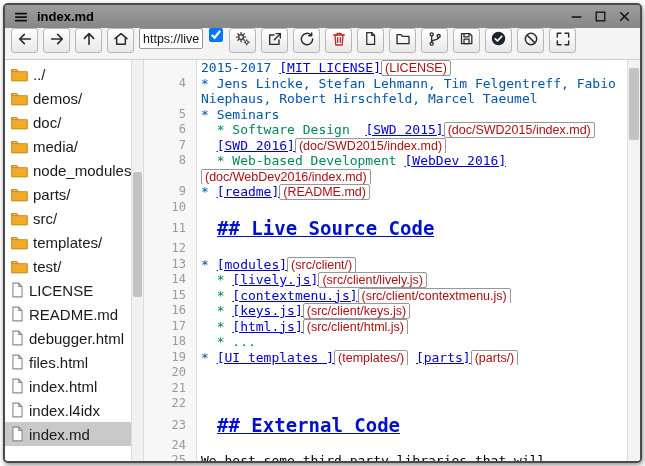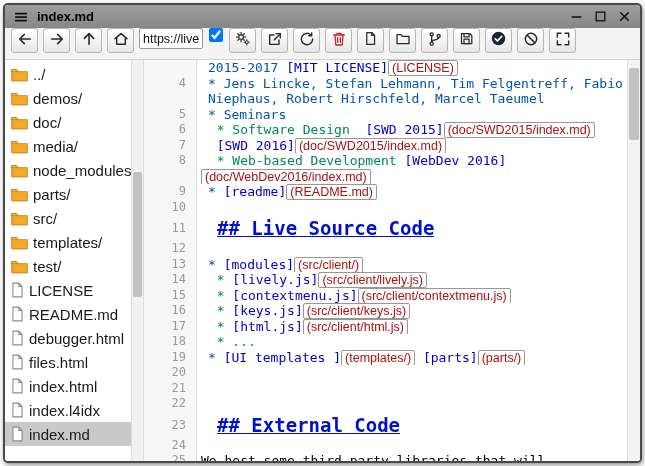--- a/index.html
+++ b/index.html
@@ -44,23 +44,23 @@
   
   .editor{flex:1;display:flex;background:#fff;overflow:hidden;min-width:0;
     font-family:"DejaVu Sans Mono",monospace;}
   .rows{flex:1;overflow:hidden;position:relative;
     background:linear-gradient(to right,#f7f7f7 52px,#ffffff 52px);}
   .rows::after{content:"";position:absolute;left:52px;top:0;bottom:0;width:1px;background:#dddddd;}
   .ed-row{display:flex;height:15.5px;line-height:15.5px;font-size:13px;}
   .ed-row.header{height:26px;line-height:26px;gap:16px;}
   .gutter{width:52px;flex:0 0 52px;text-align:right;padding-right:10px;color:#999;font-size:12px;}
   .code{white-space:pre;padding-left:5px;overflow:hidden;color:#000;}
-  .code .l1{color:var(--l1);margin-left:7px;}
+  .code .l1{color:var(--l1);}
   .code .l2{color:var(--l2);}
-  .code .link{color:var(--link);}
+  .code .link{color:var(--link);text-decoration:underline;}
   .code .url{color:var(--url);}
   .code .p{color:#000;}
   .code .h{color:var(--header);font-weight:bold;font-size:19px;text-decoration:underline;}
   .ed-scroll{width:13px;flex:0 0 13px;background:#f3f3f3;border-left:1px solid #dcdcdc;position:relative;}
   .ed-thumb{position:absolute;left:1px;right:1px;top:2%;height:18%;background:#c2c2c2;border-radius:2px;}
 </style>
 </head>
 <body>
 
 <div class="stage">

